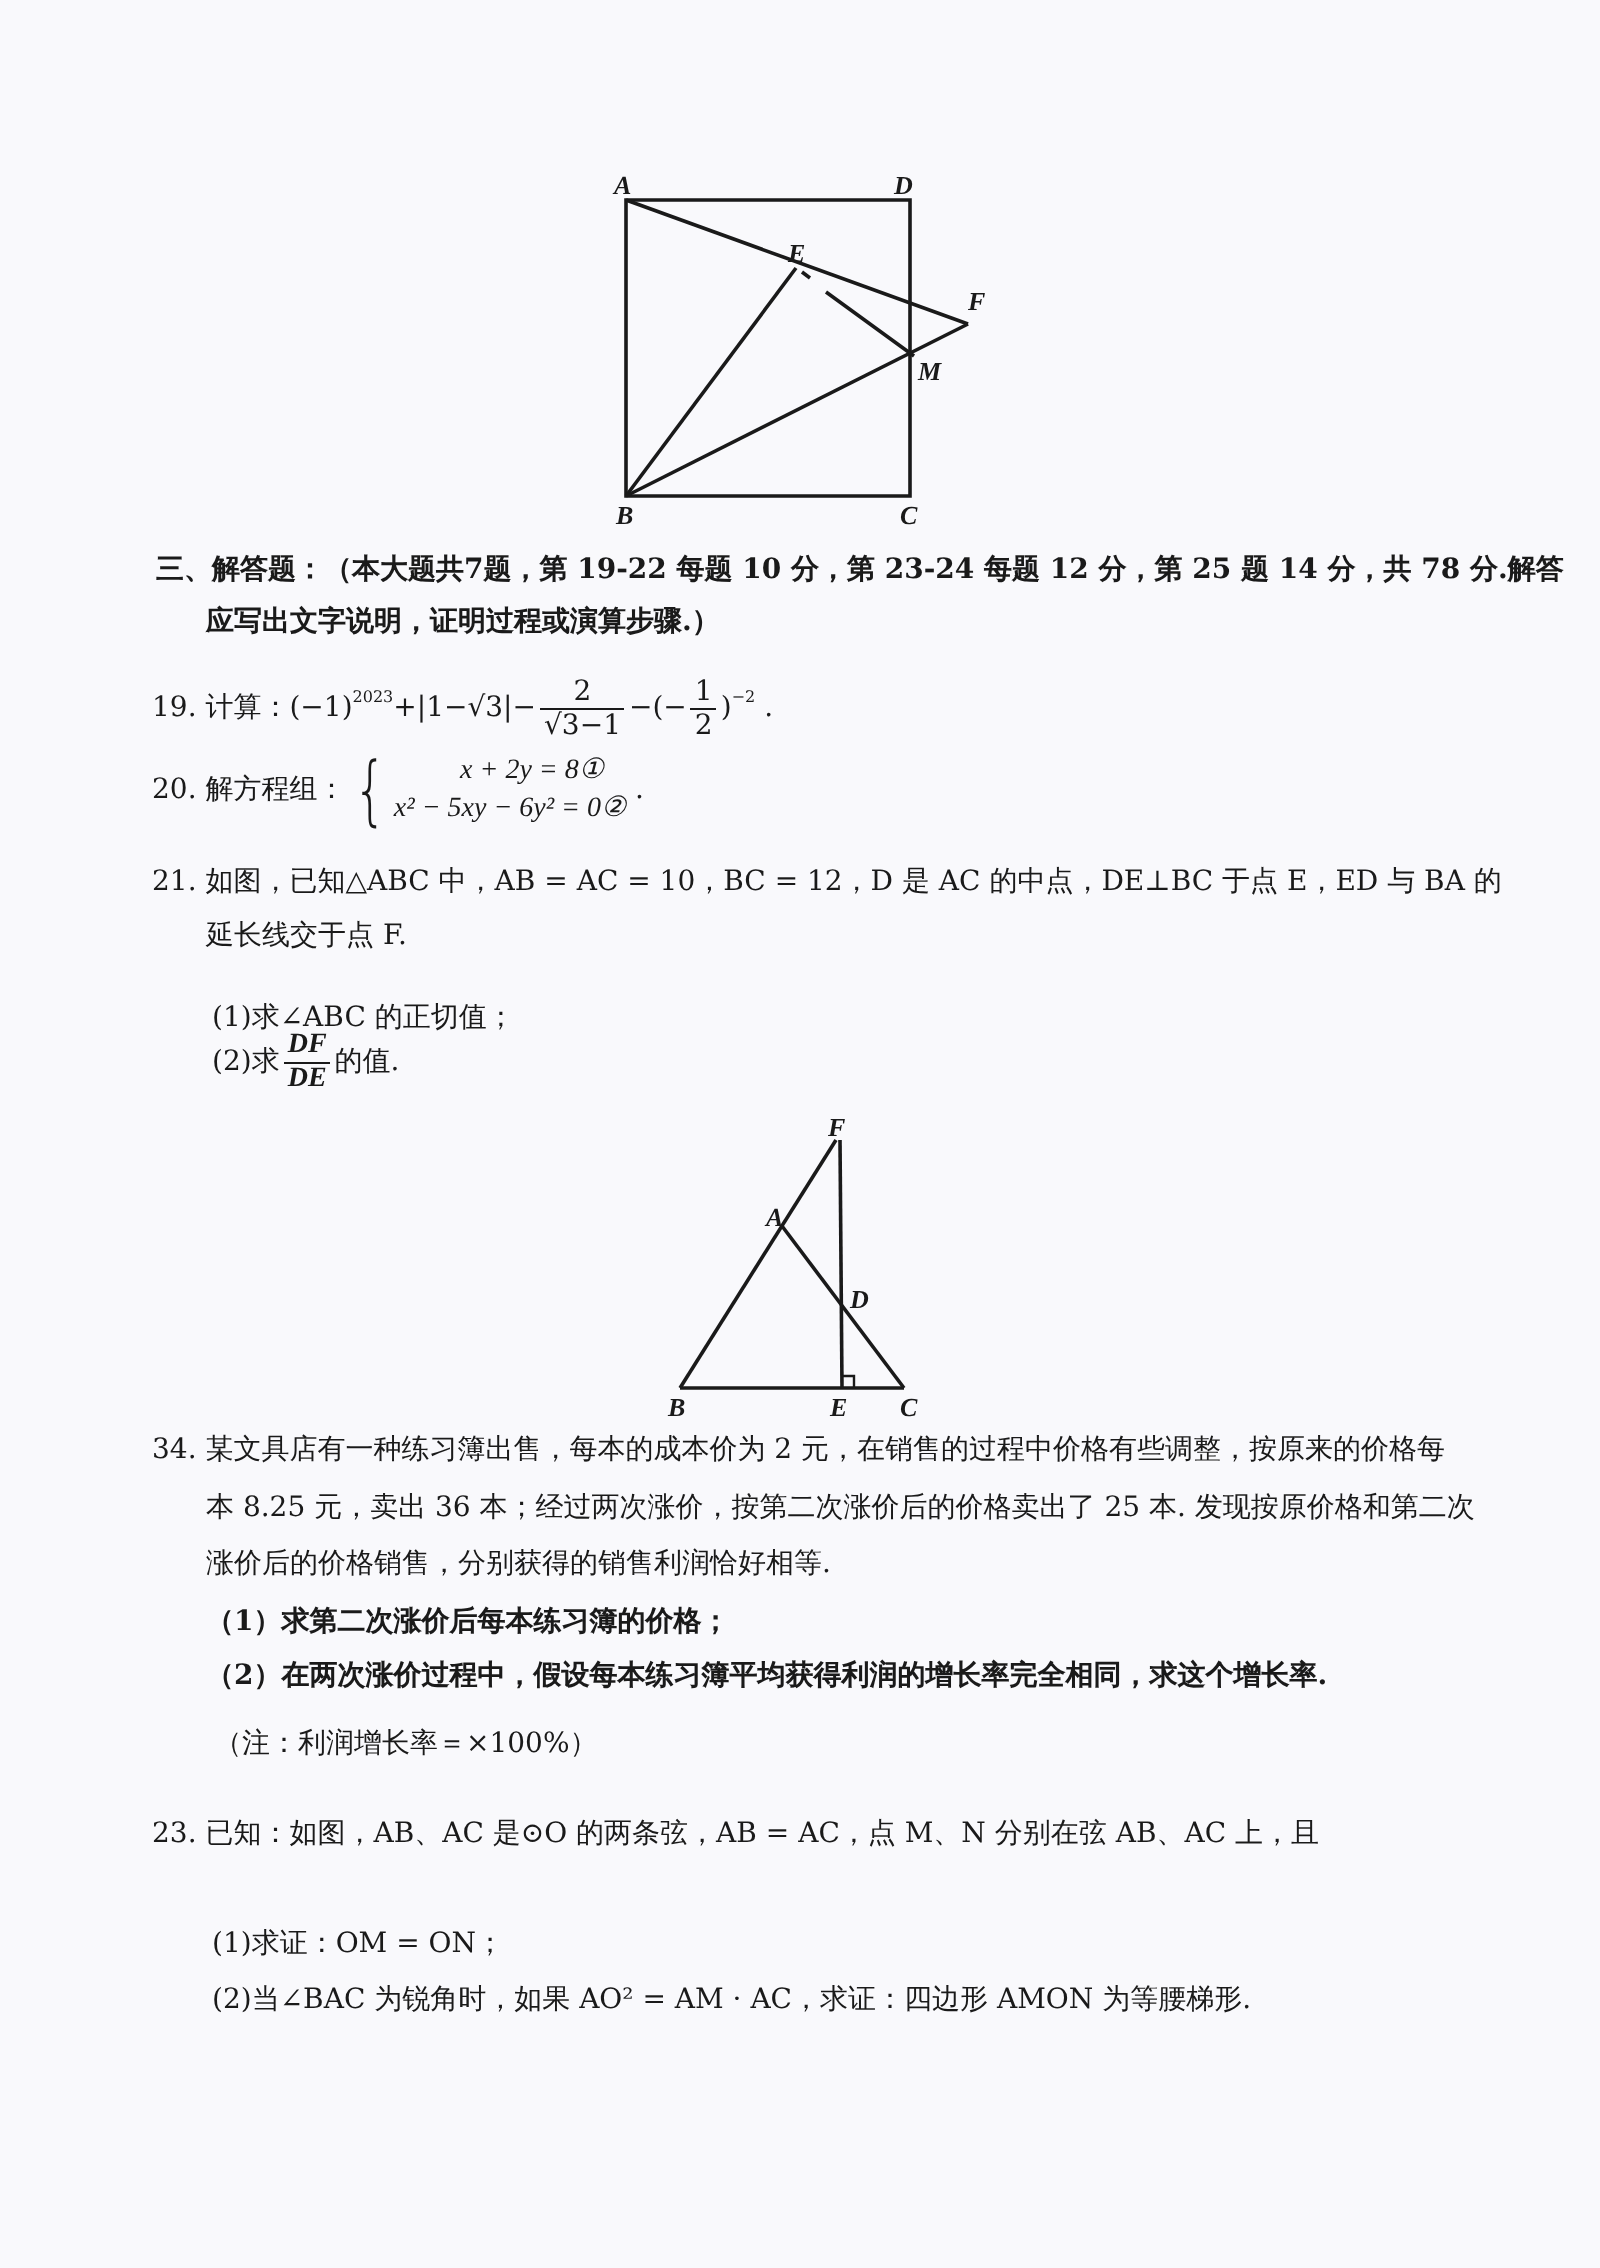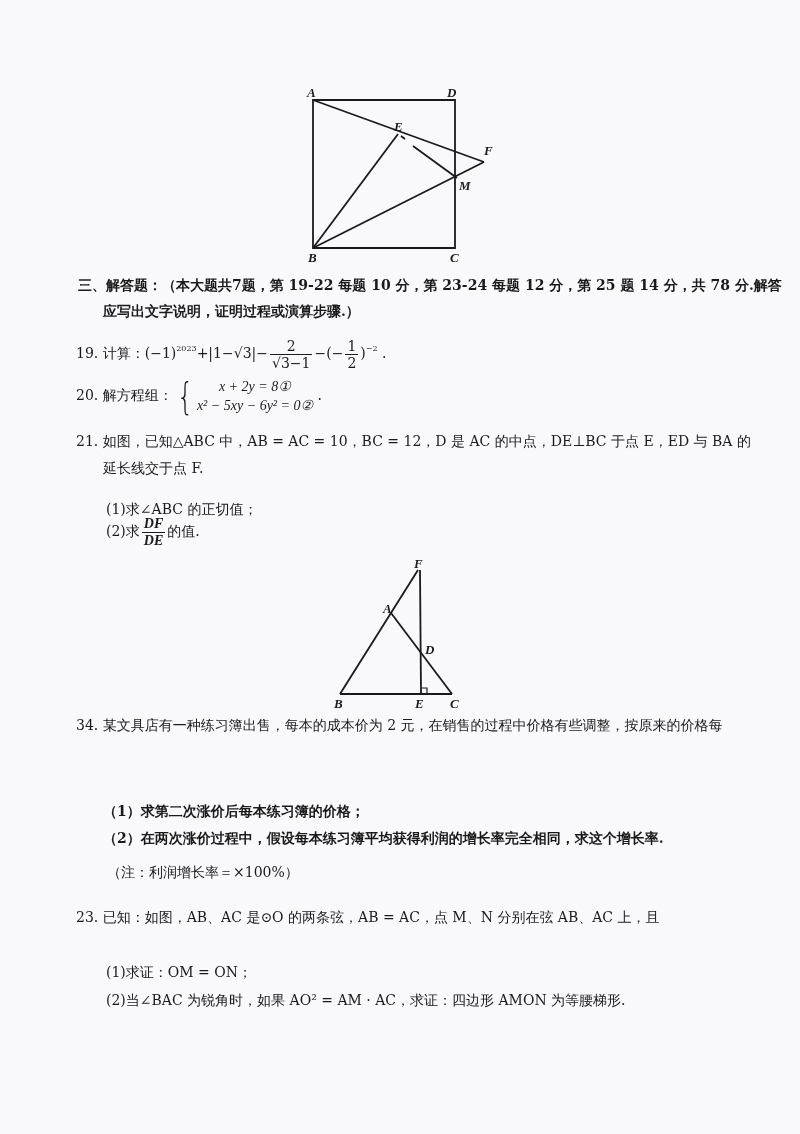--- a/index.html
+++ b/index.html
@@ -12,21 +12,21 @@
   .page { position: absolute; left: 0; top: 0; width: 800px; height: 1134px; }
   svg.fig { position: absolute; }
   .line { position: absolute; white-space: nowrap; font-size: 14px; line-height: 18px; }
   .bold { font-weight: bold; }
   .it { font-style: italic; font-weight: bold; font-family: "Liberation Serif", serif; }
   .frac { display: inline-block; vertical-align: middle; text-align: center; margin: 0 2px; }
   .frac .num { display: block; border-bottom: 1.2px solid #1a1a1a; padding: 0 2px; line-height: 16px; }
   .frac .den { display: block; line-height: 16px; padding: 0 2px; }
   sup { font-size: 8px; vertical-align: 7px; }
   .brace { font-size: 38px; line-height: 38px; font-family: "DejaVu Sans", sans-serif; font-weight: 200; display:inline-block; vertical-align: middle; transform: scaleX(0.7); }
-  .system { display: inline-block; vertical-align: middle; }
+  .system { display: inline-block; vertical-align: middle; text-align: center; }
   .system span { display: block; line-height: 19px; font-size: 14px; }
 </style>
 </head>
 <body>
 
 <div class="page">
 
   <svg class="fig" style="left:295px; top:82px;" width="210" height="185" viewBox="295 82 210 185">
     <g stroke="#1a1a1a" stroke-width="1.8" fill="none">
       <polygon points="313,100 455,100 455,248 313,248"></polygon>
@@ -92,20 +92,22 @@
       <text x="334" y="708">B</text>
       <text x="415" y="708">E</text>
       <text x="450" y="708">C</text>
     </g>
   </svg>
 
   <div class="line" style="left:76px; top:716px;">
     <span>34.</span>
     <span>某文具店有一种练习簿出售，每本的成本价为 2 元，在销售的过程中价格有些调整，按原来的价格每</span>
   </div>
+  <div class="line" style="left:103px; top:745px;">本 8.25 元，卖出 36 本；经过两次涨价，按第二次涨价后的价格卖出了 25 本. 发现按原价格和第二次</div>
+  <div class="line" style="left:103px; top:773px;">涨价后的价格销售，分别获得的销售利润恰好相等.</div>
   <div class="line bold" style="left:103px; top:802px;">（1）求第二次涨价后每本练习簿的价格；</div>
   <div class="line bold" style="left:103px; top:829px;">（2）在两次涨价过程中，假设每本练习簿平均获得利润的增长率完全相同，求这个增长率.</div>
   <div class="line" style="left:107px; top:855px; line-height:34px;">
     <span>（注：利润增长率＝</span><span>×100%）</span>
   </div>
 
   <div class="line" style="left:76px; top:908px;">
     <span>23.</span>
     <span>已知：如图，AB、AC 是⊙O 的两条弦，AB = AC，点 M、N 分别在弦 AB、AC 上，且</span>
   </div>

